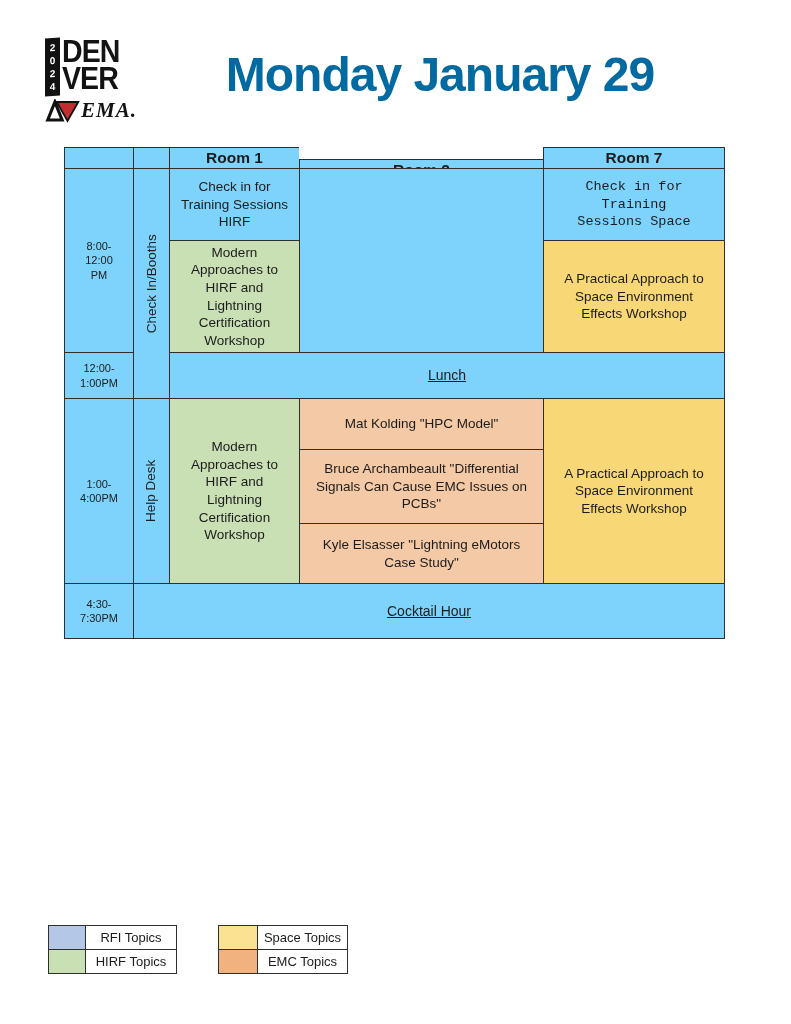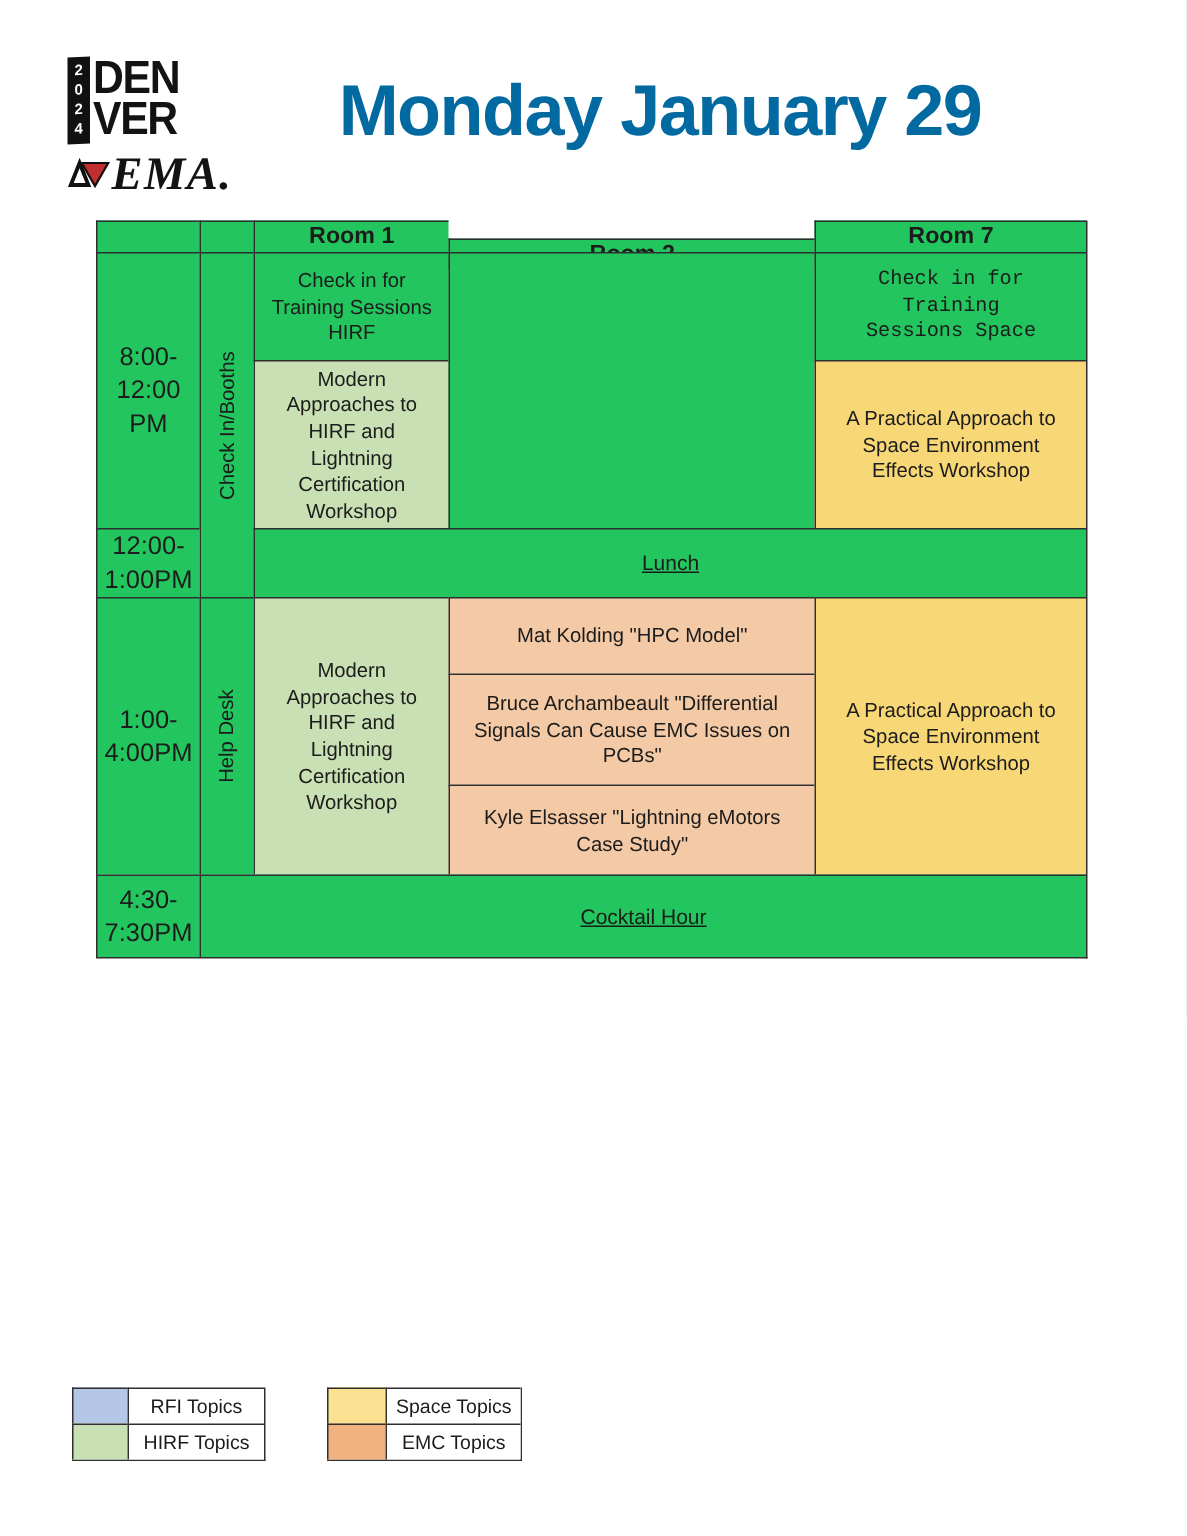--- a/index.html
+++ b/index.html
@@ -14,33 +14,33 @@
     background:#111;color:#fff;width:15px;display:flex;flex-direction:column;
     align-items:center;justify-content:center;font-size:10px;font-weight:bold;
     line-height:13px;letter-spacing:0;padding:3px 0;transform:skewY(-3deg);
   }
   .logo-yearbar span{display:block;}
   .logo-city{margin-left:2px;font-weight:bold;font-size:31px;line-height:27px;
     letter-spacing:-1px;transform:scaleX(.92);transform-origin:left;color:#131313;}
   .logo-bottom{display:flex;align-items:center;margin-top:2px;}
   .logo-tri{width:36px;height:24px;display:inline-block;}
   .logo-brand{font-family:"Liberation Serif","DejaVu Serif",serif;font-style:italic;
-    font-weight:bold;font-size:31px;letter-spacing:1px;color:#131313;}
+    font-weight:bold;font-size:21px;letter-spacing:1px;color:#131313;}
   
   .title{position:absolute;left:150px;top:47px;width:580px;text-align:center;
     font-size:48px;font-weight:bold;letter-spacing:-1px;color:#0369a1;}
   
   .sched{position:absolute;left:64px;top:147px;width:660px;height:491px;
     border-right:1.5px solid #2f2f2f;border-bottom:1.5px solid #2f2f2f;box-sizing:content-box;}
   .cell{position:absolute;box-sizing:border-box;border-top:1.5px solid #2f2f2f;
     border-left:1.5px solid #2f2f2f;display:flex;align-items:center;justify-content:center;
     text-align:center;font-size:13.5px;line-height:1.3;white-space:pre-line;
-    padding:2px 5px;background:#22c55e;}
+    padding:2px 5px;background:#7dd3fc;}
   .hdr{font-weight:bold;font-size:15.5px;}
-  .time{font-size:17px;}
+  .time{font-size:11px;}
   .span-label{font-size:14px;text-decoration:underline;}
   .vtext{transform:rotate(-90deg);white-space:nowrap;font-size:13.5px;}
   
   .c-h0{left:0;top:0;width:69px;height:21px;}
   .c-h1{left:69px;top:0;width:36px;height:21px;}
   .c-hr1{left:105px;top:0;width:130px;height:21px;}
   .c-hr2{left:235px;top:0;width:244px;height:21px;margin-top:12px;}
   .c-hr3{left:479px;top:0;width:181px;height:21px;}
   
   .c-time1{left:0;top:21px;width:69px;height:184px;}

